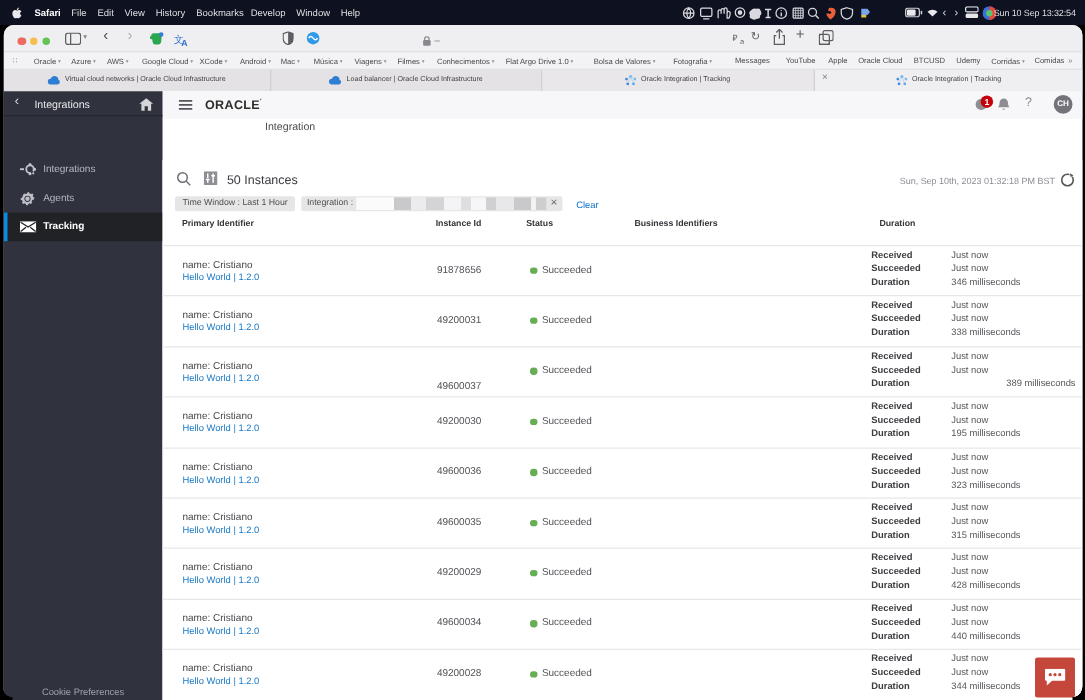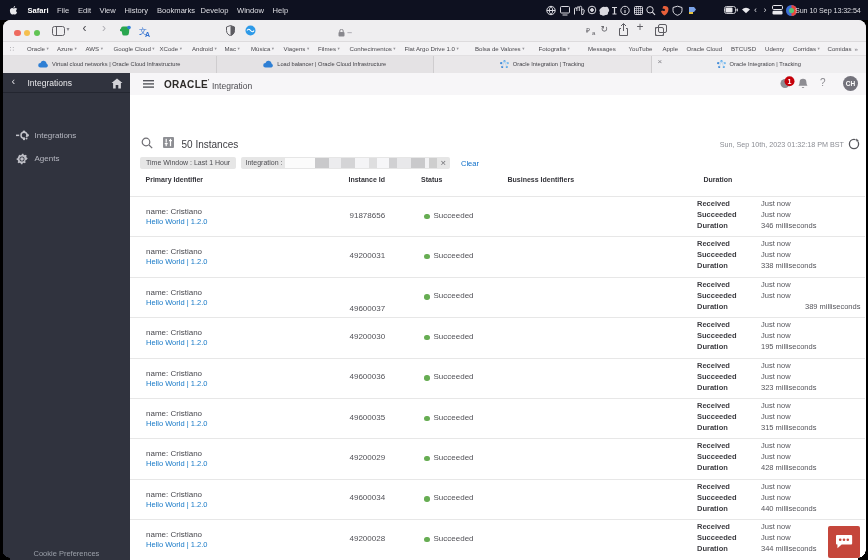--- a/index.html
+++ b/index.html
@@ -200,21 +200,21 @@
           <path d="M4.5 1.2 L1.2 3.2 M4.5 1.2 L7.8 3.2 M4.5 1.2 L2.2 7 M4.5 1.2 L6.8 7" stroke="#9cc9ef" stroke-width="0.5"></path>
         </svg>Oracle Integration | Tracking</div>
   </div>
   <div id="oicheader">
     <svg class="abs" style="left:13px;top:7px" width="11" height="8">
         <rect width="11" height="1.4" y="0" fill="#55565c"></rect>
         <rect width="11" height="1.4" y="3.2" fill="#55565c"></rect>
         <rect width="11" height="1.4" y="6.4" fill="#55565c"></rect>
       </svg>
     <span class="abs" style="left:34px;top:5.5px;font-size:10px;font-weight:bold;letter-spacing:0.3px;color:#2e2b29;">ORACLE<span style="font-size:5px;vertical-align:5px;">′</span></span>
-    <span class="abs" style="left:82px;top:8px;font-size:8.5px;color:#4c4b50;">Integration</span>
+    <span class="abs" style="left:82px;top:23px;font-size:8.5px;color:#4c4b50;">Integration</span>
     <svg class="abs" style="left:650px;top:3.5px" width="15" height="14">
         <circle cx="5" cy="7.5" r="4.5" fill="#8e8d93"></circle>
         <circle cx="9.5" cy="5.3" r="5" fill="#c5000a"></circle>
         <text x="9.5" y="7.8" font-size="7" font-weight="bold" fill="#fff" text-anchor="middle" font-family="Liberation Sans">1</text>
       </svg>
     <svg class="abs" style="left:667px;top:5px" width="12" height="12" viewBox="0 0 12 12">
         <path d="M6 0.8 a3.4 3.4 0 0 1 3.4 3.4 c0 2.8 1.3 3.6 1.3 3.6 H1.3 c0 0 1.3-0.8 1.3-3.6 A3.4 3.4 0 0 1 6 0.8z" fill="#8e8d93"></path>
         <path d="M4.7 9 a1.4 1.4 0 0 0 2.6 0z" fill="#8e8d93"></path>
       </svg>
     <span class="abs" style="left:690px;top:4px;font-size:10px;color:#8a898f;">?</span>
@@ -239,20 +239,27 @@
           <circle cx="10.6" cy="8.6" r="0.9" fill="#c3c4ca"></circle>
         </svg>
       <span class="lbl">Integrations</span>
     </div>
     <div class="sbitem" style="top:74px;">
       <svg class="abs" style="left:13px;top:6px" width="12" height="12" viewBox="0 0 24 24">
           <path fill="#bdbec5" d="M12 8.5A3.5 3.5 0 1 0 12 15.5 3.5 3.5 0 1 0 12 8.5zM21.5 13.6l-2.1 0.6a7.6 7.6 0 0 1-1 2.4l1.1 1.9-1.9 1.9-1.9-1.1a7.6 7.6 0 0 1-2.4 1l-0.6 2.1h-2.7l-0.6-2.1a7.6 7.6 0 0 1-2.4-1l-1.9 1.1-1.9-1.9 1.1-1.9a7.6 7.6 0 0 1-1-2.4l-2.1-0.6v-2.7l2.1-0.6a7.6 7.6 0 0 1 1-2.4L5.2 5.3l1.9-1.9 1.9 1.1a7.6 7.6 0 0 1 2.4-1l0.6-2.1h2.7l0.6 2.1a7.6 7.6 0 0 1 2.4 1l1.9-1.1 1.9 1.9-1.1 1.9a7.6 7.6 0 0 1 1 2.4l2.1 0.6zM12 7a5 5 0 1 1 0 10 5 5 0 0 1 0-10z" fill-rule="evenodd"></path>
         </svg>
       <span class="lbl">Agents</span>
     </div>
+    <div class="sbitem active" style="top:97px;">
+      <svg class="abs" style="left:13px;top:7.5px" width="13" height="9" viewBox="0 0 13 9">
+          <rect x="0" y="0" width="13" height="9" fill="#fff"></rect>
+          <path d="M0.5 0.8 L6.5 4.6 L12.5 0.8 M0.5 8.2 L4.8 4.8 M12.5 8.2 L8.2 4.8" stroke="#232329" stroke-width="1.1" fill="none"></path>
+        </svg>
+      <span class="lbl">Tracking</span>
+    </div>
     <span class="abs" style="left:31px;top:476.5px;font-size:7.5px;color:#9ba0a9;">Cookie Preferences</span>
   </div>
   <div id="content">
     <svg class="abs" style="left:11px;top:9px" width="12" height="12" viewBox="0 0 12 12">
         <circle cx="5" cy="5" r="3.8" fill="none" stroke="#6e6d73" stroke-width="1.2"></circle>
         <path d="M8 8 L11.2 11.2" stroke="#6e6d73" stroke-width="1.2"></path>
       </svg>
     <svg class="abs" style="left:32.5px;top:9px" width="11" height="11">
         <rect width="11" height="11" rx="1" fill="#8e8f94"></rect>
         <rect x="2.6" y="1.8" width="1.2" height="7.4" fill="#fff"></rect>

